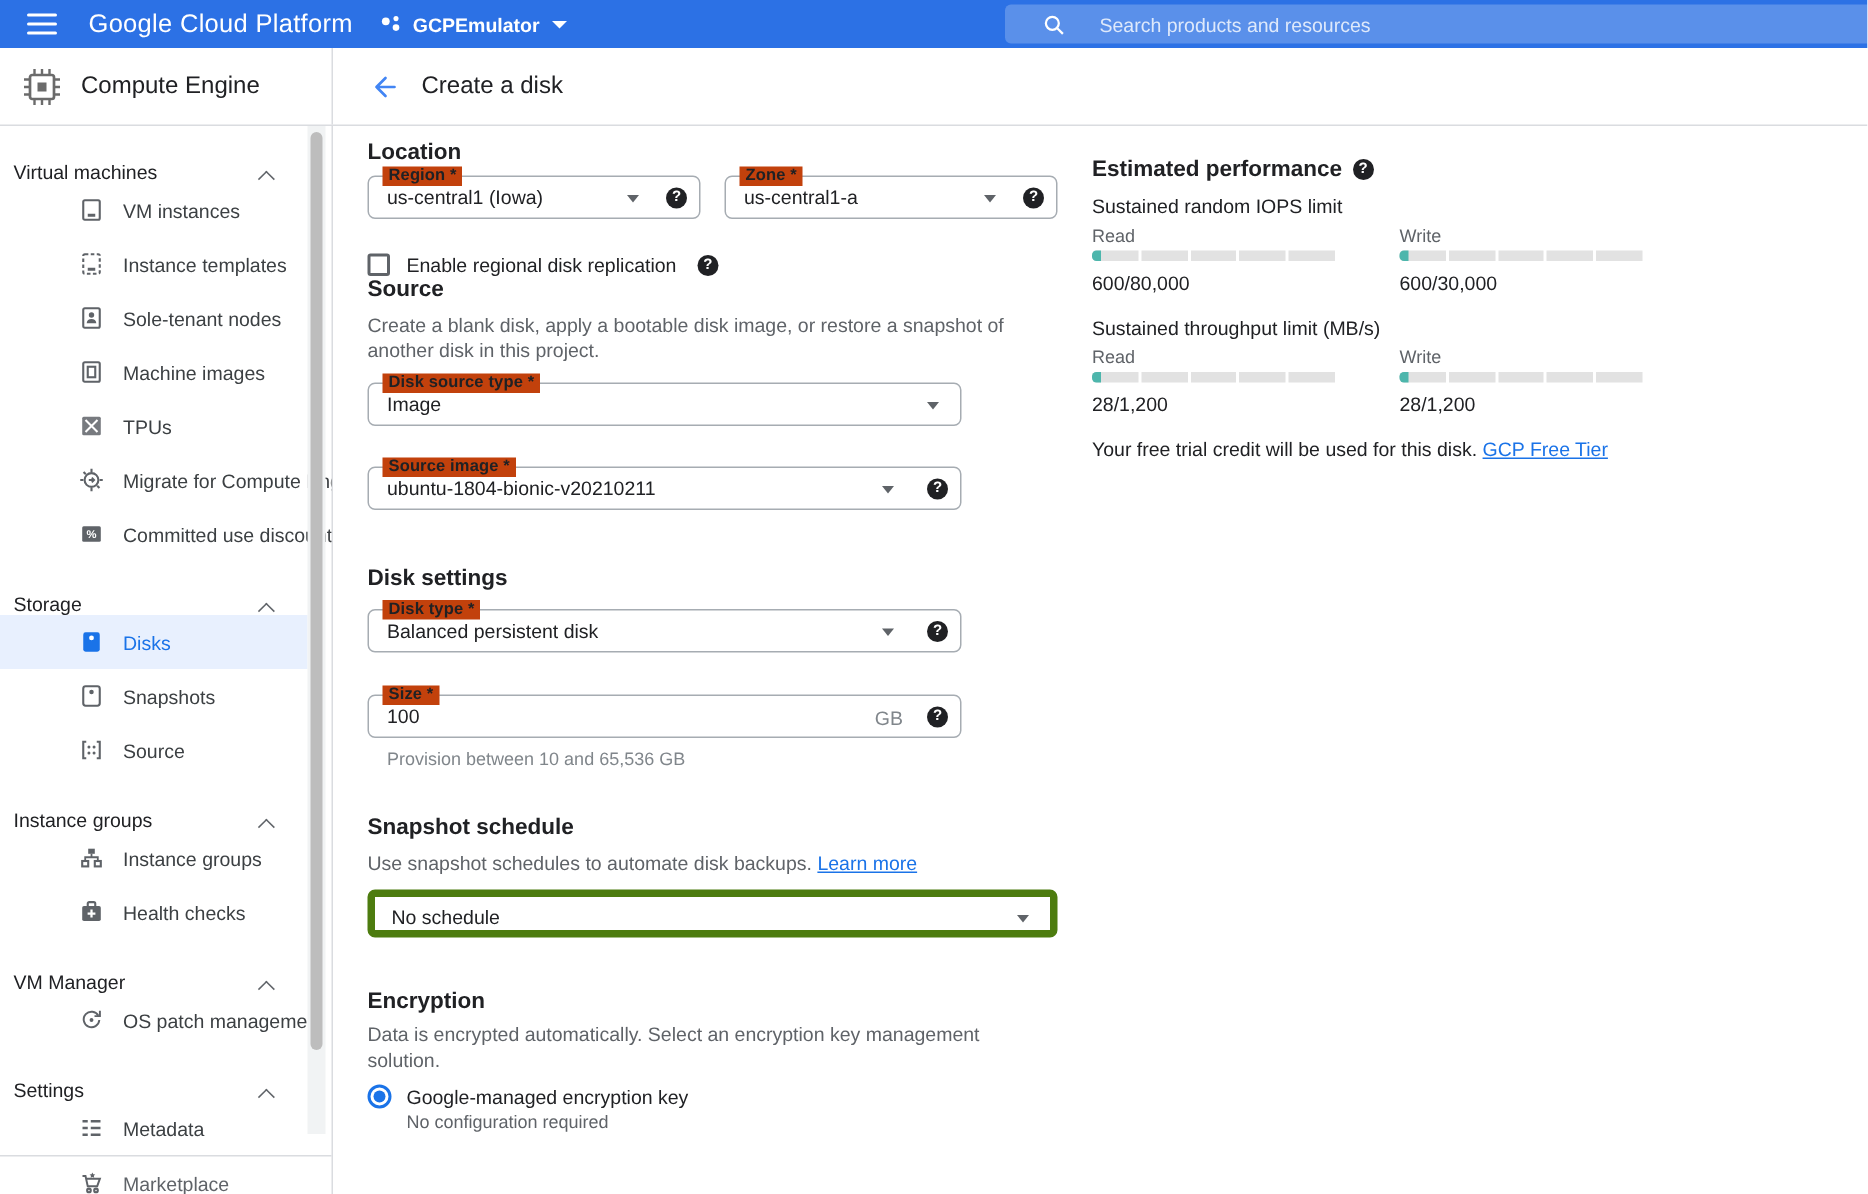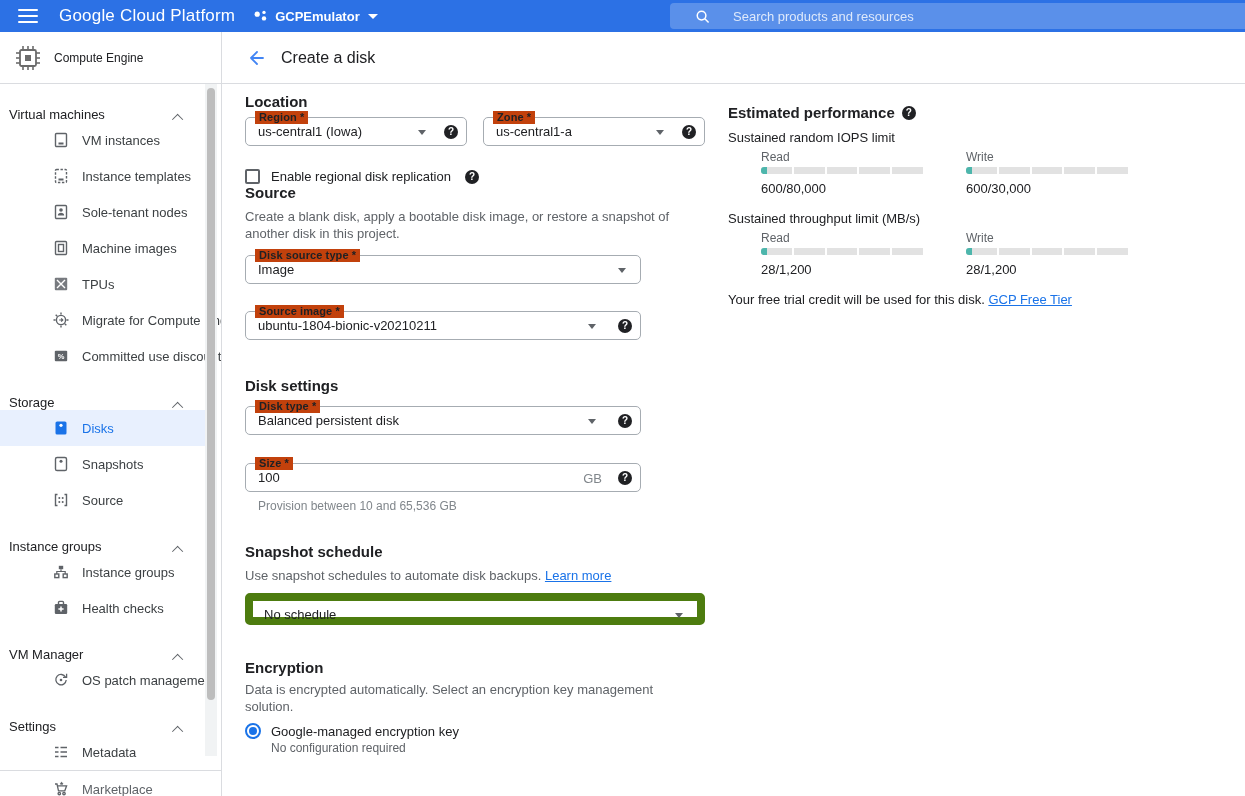--- a/index.html
+++ b/index.html
@@ -14,21 +14,21 @@
   .project-sel { display:flex; align-items:center; margin-left:19px; cursor:pointer; }
   .project-sel .plabel { color:#fff; font-size:13px; font-weight:700; margin-left:7px; }
   .caret-down-white { width:0; height:0; border-left:5px solid transparent; border-right:5px solid transparent; border-top:5px solid #fff; margin-left:8px; }
   .searchbox { position:absolute; left:670px; right:0; top:3px; height:26px; background:rgba(255,255,255,.22); border-radius:4px 0 0 4px; display:flex; align-items:center; }
   .searchbox .ph { color:rgba(255,255,255,.8); font-size:13px; margin-left:23px; }
   .searchbox svg { margin-left:25px; }
 
   
   .appheader { height:52px; display:flex; border-bottom:1px solid #dadce0; }
   .appheader .left { width:222px; display:flex; align-items:center; border-right:1px solid #dadce0; }
-  .appheader .left .apptitle { font-size:12px; margin-left:13px; }
+  .appheader .left .apptitle { font-size:16px; margin-left:13px; }
   .appheader .right { flex:1; display:flex; align-items:center; }
   .backbtn { margin-left:25px; cursor:pointer; display:flex; align-items:center; }
   .pagetitle { font-size:16px; margin-left:16px; }
   .chip-icon { margin-left:15px; }
 
   
   .sidebar { position:absolute; left:0; top:84px; width:222px; bottom:0; background:#fff; border-right:1px solid #dadce0; padding-top:8px; overflow:hidden; }
   .section-h { height:30px; display:flex; align-items:flex-end; padding-left:9px; font-size:13px; color:#202124; cursor:pointer; }
   .section-h + .section-h, .nav-item + .section-h { margin-top:6px; }
   .section-h .chev { margin-left:auto; margin-right:38px; width:8px; height:8px; border-left:1.6px solid #5f6368; border-top:1.6px solid #5f6368; transform:rotate(45deg) translateY(2px); }
@@ -59,37 +59,37 @@
   .help { width:14px; height:14px; border-radius:50%; background:#202124; color:#fff; font-size:10px; font-weight:700; display:inline-flex; align-items:center; justify-content:center; line-height:1; cursor:pointer; flex:none; }
   .field .help { position:absolute; right:8px; top:7px; }
   .unit { position:absolute; right:38px; top:7px; font-size:13px; color:#80868b; }
   .helper { font-size:12px; color:#80868b; margin:7px 0 0 13px; line-height:14px; }
 
   .checkrow { display:flex; align-items:center; margin-top:23px; }
   .checkbox { width:15px; height:15px; border:2px solid #5f6368; border-radius:2px; cursor:pointer; flex:none; }
   .checkrow .clabel { font-size:13px; margin-left:11px; }
   .checkrow .help { margin-left:14px; }
 
-  .select-focused { position:relative; height:32px; border:8px solid #4d7c0f; border-radius:5px; margin-top:9px; cursor:pointer; }
+  .select-focused { position:relative; height:32px; border:5px solid #4d7c0f; border-radius:5px; margin-top:9px; cursor:pointer; }
   .select-focused .fvalue { font-size:13px; line-height:28px; padding-left:11px; }
   .select-focused .sel-arrow { right:14px; }
 
   .radiorow { display:flex; align-items:center; margin-top:8px; }
   .radio { width:16px; height:16px; border-radius:50%; flex:none; position:relative; cursor:pointer; }
   .radio.on { border:2px solid #1a73e8; }
   .radio.on::after { content:""; position:absolute; left:2px; top:2px; width:8px; height:8px; border-radius:50%; background:#1a73e8; }
   .radiorow .rlabel { font-size:13px; margin-left:10px; }
   .radiosub { font-size:12px; color:#5f6368; margin:2px 0 0 26px; line-height:14px; }
 
   
   .perf { position:absolute; left:506px; top:0; width:400px; }
   .perf-h { display:flex; align-items:center; margin-top:20px; }
   .perf-h .help { margin-left:7px; }
   .perf-title { font-size:13px; color:#202124; margin-top:8px; line-height:16px; }
-  .perf-grid { display:flex; margin-top:4px;justify-content:flex-end; }
+  .perf-grid { display:flex; margin-top:4px; }
   .perf-col { width:162px; }
   .perf-col + .perf-col { margin-left:43px; }
   .rw { font-size:12px; color:#5f6368; line-height:14px; }
   .bar { position:relative; display:flex; gap:2px; width:162px; height:7px; margin-top:3px; }
   .bar .seg { flex:1; background:#e2e2e2; }
   .bar .seg:first-child { border-radius:3px 0 0 3px; }
   .bar .seg:last-child { border-radius:0 3px 3px 0; }
   .bar .fill { position:absolute; left:0; top:0; width:6px; height:7px; background:#4DB6AC; border-radius:3px 0 0 3px; }
   .bar-val { font-size:13px; color:#202124; margin-top:7px; line-height:16px; }
   .perf-title.second { margin-top:14px; }

